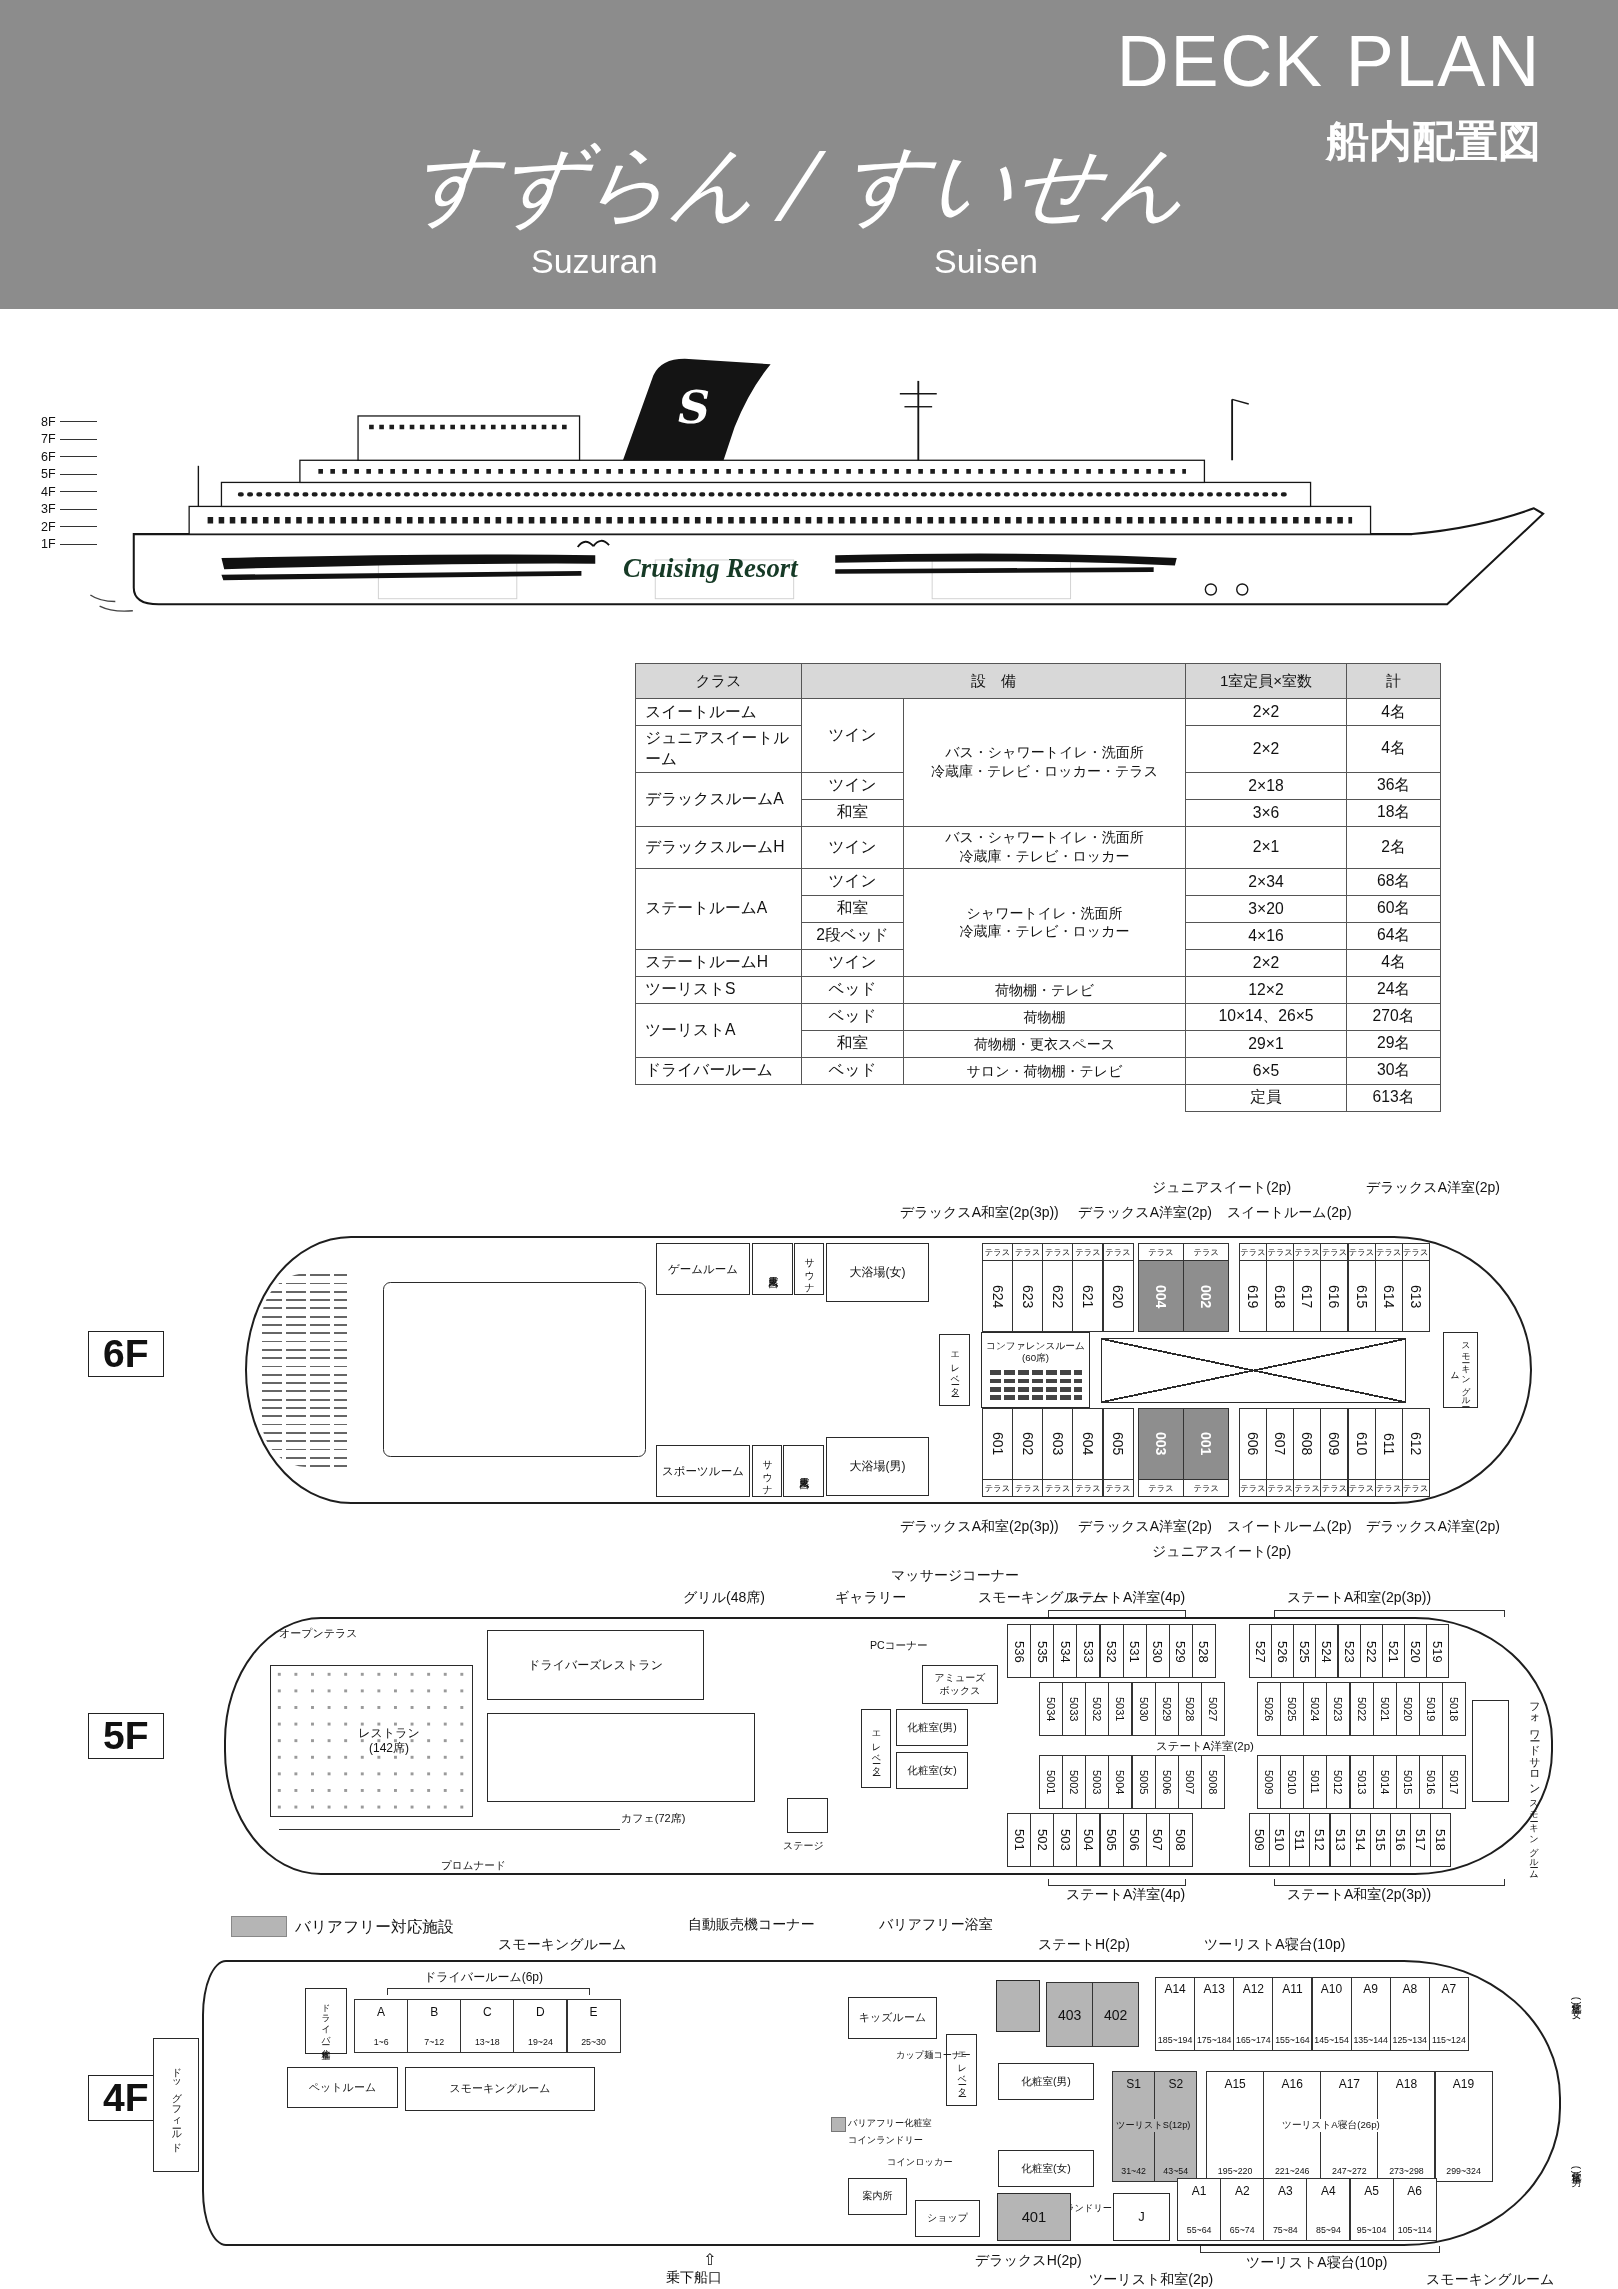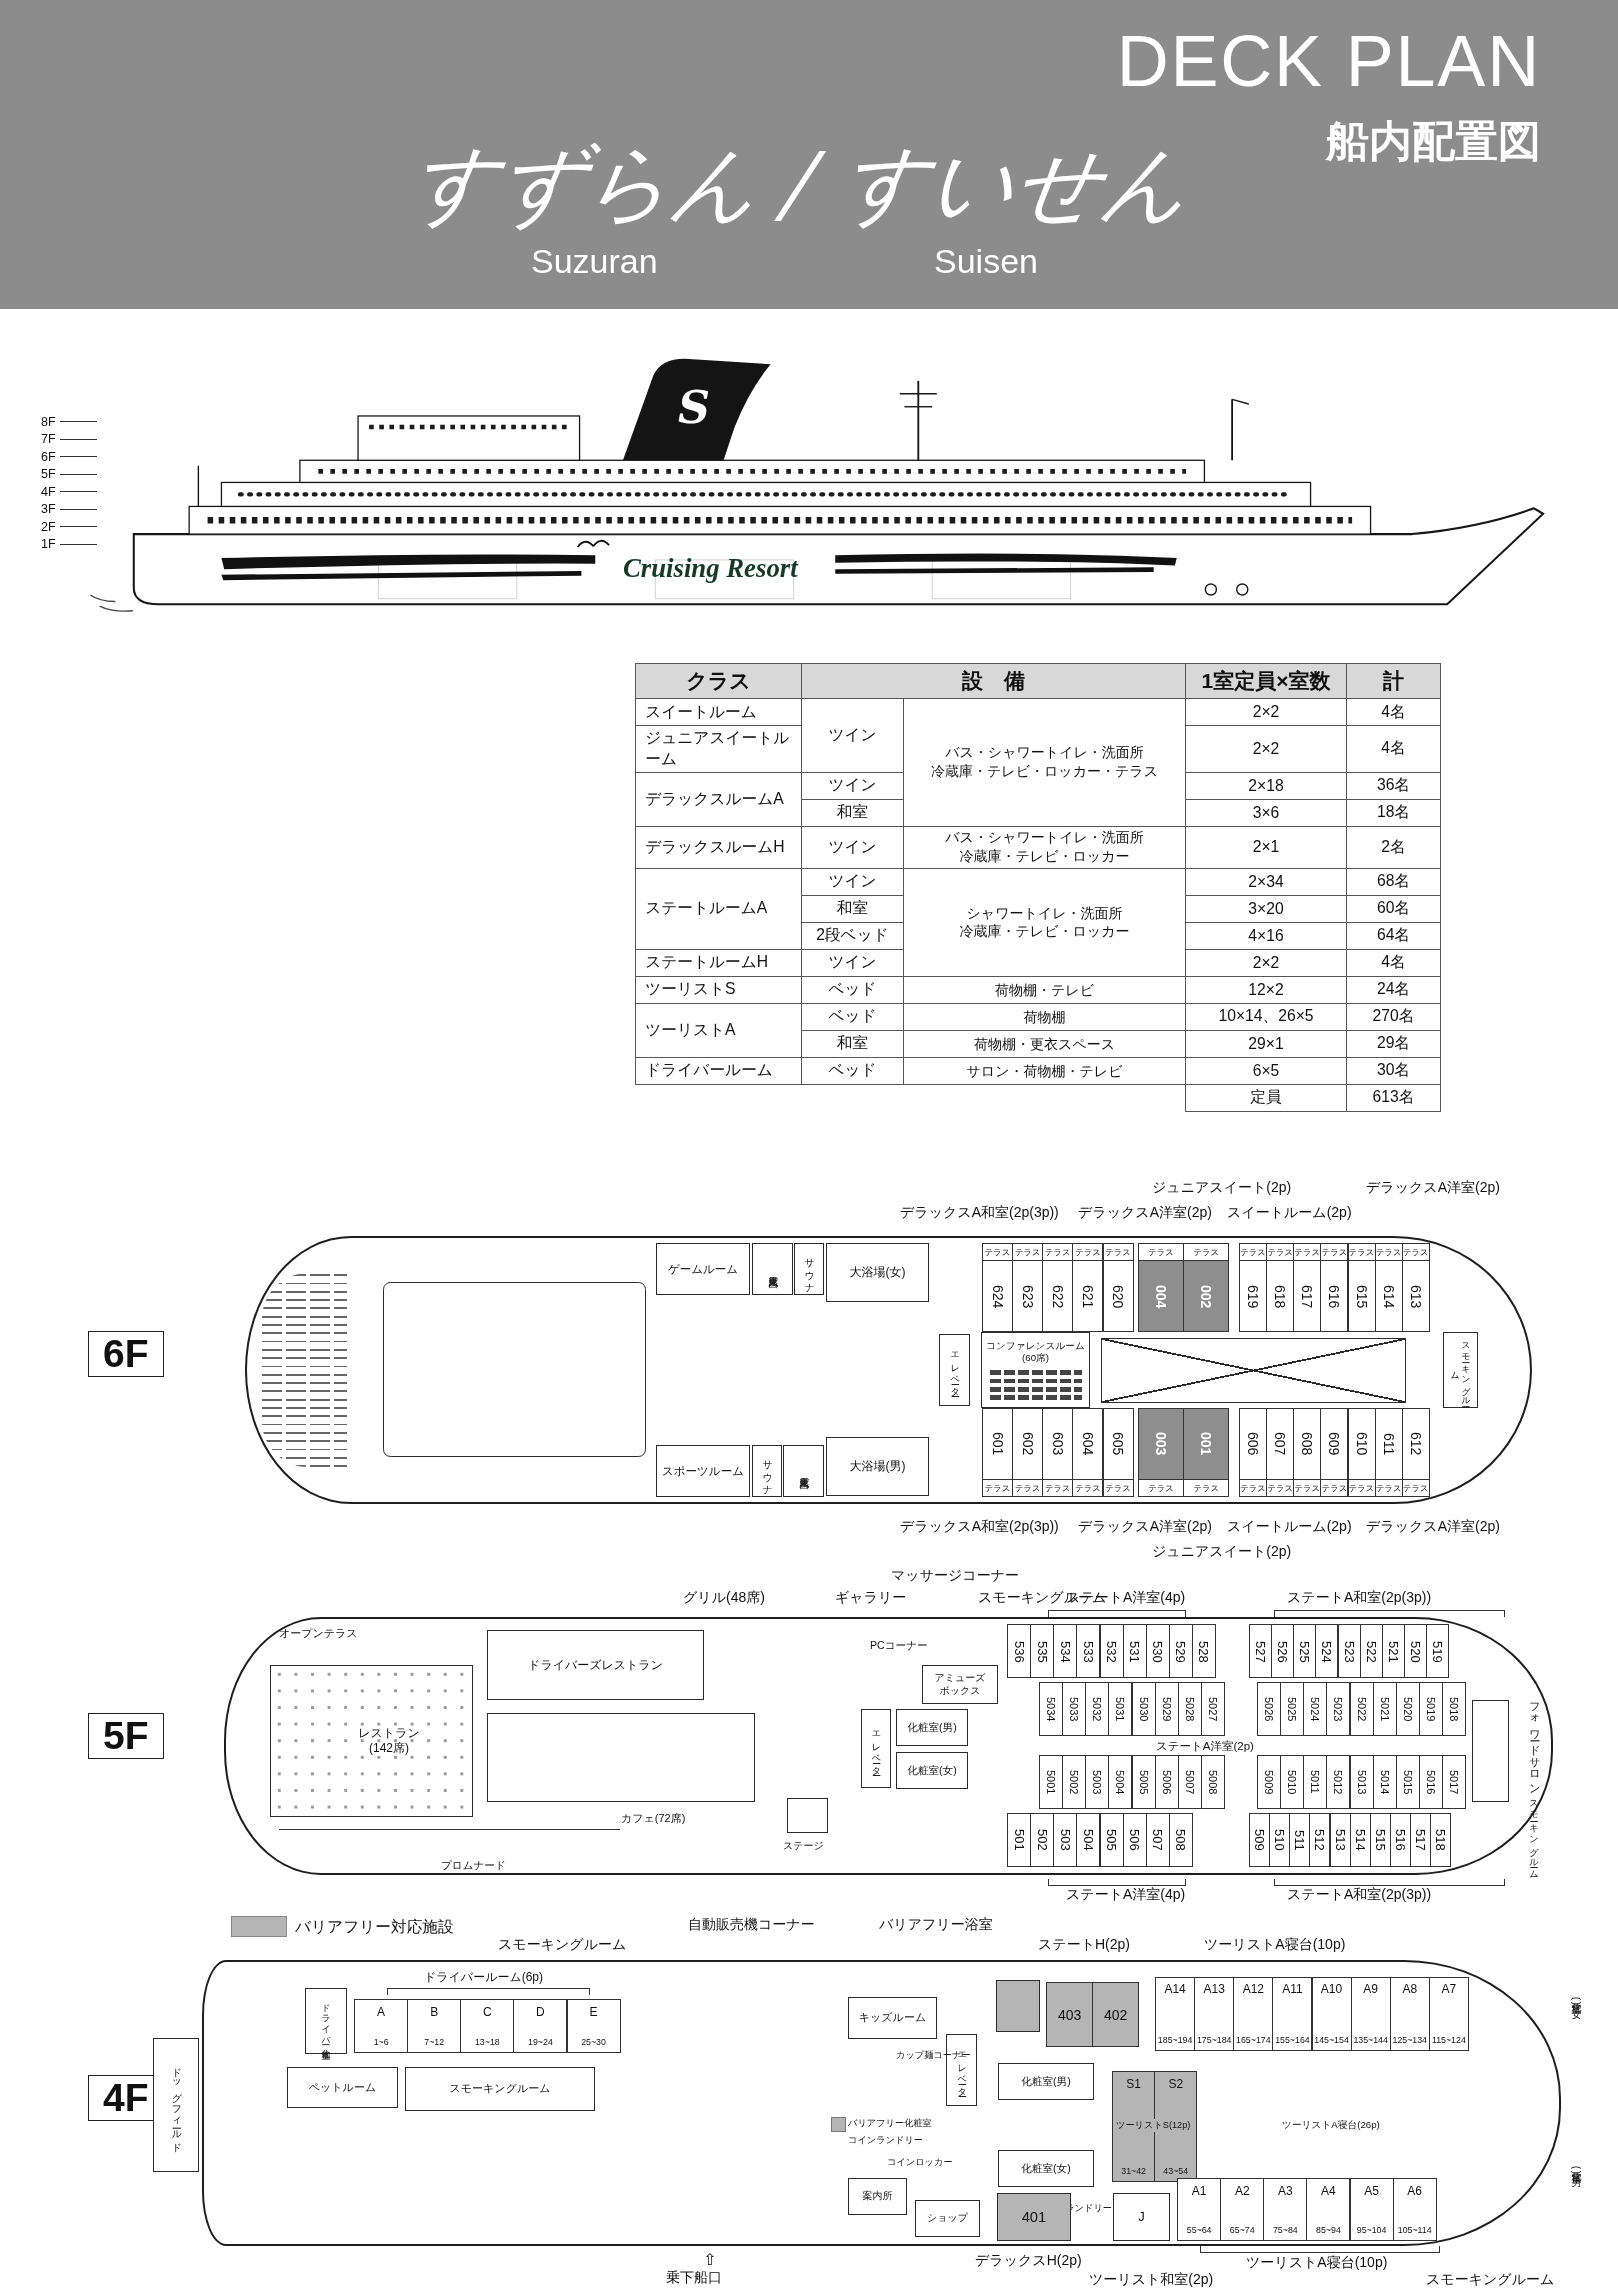--- a/index.html
+++ b/index.html
@@ -17,21 +17,21 @@
   .deck-lbls{position:absolute;left:41px;top:413px;text-align:center;}
   .dl{height:17.5px;display:flex;align-items:center;gap:4.6px;font-size:12.5px;}
   .dl i{display:inline-block;width:37px;border-top:1.2px solid #333;height:0;}
   
   .specs{position:absolute;left:208px;top:698px;}
   .specs-title{font-size:25px;font-weight:700;margin-bottom:13px;}
   .spec-line{font-size:21px;line-height:33px;white-space:pre;}
   
   .cabin-table{position:absolute;left:635px;top:663px;border-collapse:collapse;font-size:15.7px;table-layout:fixed;width:805px;}
   .cabin-table th,.cabin-table td{border:1.2px solid #555;text-align:center;padding:1.8px 3.7px;box-sizing:border-box;}
-  .cabin-table th{background:#d8d8d8;font-weight:700;font-size:21px;height:35px;}
+  .cabin-table th{background:#d8d8d8;font-weight:400;font-size:15px;height:35px;}
   .cabin-table td{height:27px;}
   .cabin-table td.cls{text-align:left;padding-left:9.2px;}
   .cabin-table td.fac{font-size:14px;white-space:pre-line;line-height:1.35;}
   .cabin-table td.empty{border:none;background:#fff;}
   
   .floor-label{position:absolute;border:1.8px solid #222;padding:0 14px;font-size:39px;font-weight:600;background:#fff;}
   .deck{position:absolute;background:#fff;}
   .hull{position:absolute;inset:0;border:2.3px solid #1e1e1e;background:#fff;box-sizing:border-box;}
   .fbox{position:absolute;border:1.4px solid #2a2a2a;background:#fff;display:flex;align-items:center;
         justify-content:center;text-align:center;font-size:11px;line-height:1.25;white-space:pre-line;box-sizing:border-box;}
@@ -795,20 +795,42 @@
     <div class="rrow duo graycell" style="left:911px;top:111px;--cw:43px;--ch:111px;">
         <div class="rcell">
           <div class="rnum">S1</div>
           <div class="rrange">31~42</div>
         </div>
         <div class="rcell">
           <div class="rnum">S2</div>
           <div class="rrange">43~54</div>
         </div>
       </div>
+    <div class="rrow duo" style="left:1005px;top:111px;--cw:58px;--ch:111px;">
+        <div class="rcell">
+          <div class="rnum">A15</div>
+          <div class="rrange">195~220</div>
+        </div>
+        <div class="rcell">
+          <div class="rnum">A16</div>
+          <div class="rrange">221~246</div>
+        </div>
+        <div class="rcell">
+          <div class="rnum">A17</div>
+          <div class="rrange">247~272</div>
+        </div>
+        <div class="rcell">
+          <div class="rnum">A18</div>
+          <div class="rrange">273~298</div>
+        </div>
+        <div class="rcell">
+          <div class="rnum">A19</div>
+          <div class="rrange">299~324</div>
+        </div>
+      </div>
     <span class="lbl" style="left:914px;top:159px;font-size:9.2px;background:#b5b5b5;">ツーリストS(12p)</span>
     <span class="lbl" style="left:1080px;top:159px;font-size:9.7px;background:#fff;">ツーリストA寝台(26p)</span>
 
     <div class="fbox gray" style="left:795px;top:233px;width:74px;height:48px;font-size:14.8px;">401</div>
     <div class="fbox" style="left:911px;top:233px;width:57px;height:48px;font-size:13px;">J</div>
     <div class="rrow duo" style="left:976px;top:218px;--cw:44px;--ch:63px;">
         <div class="rcell">
           <div class="rnum">A1</div>
           <div class="rrange">55~64</div>
         </div>

